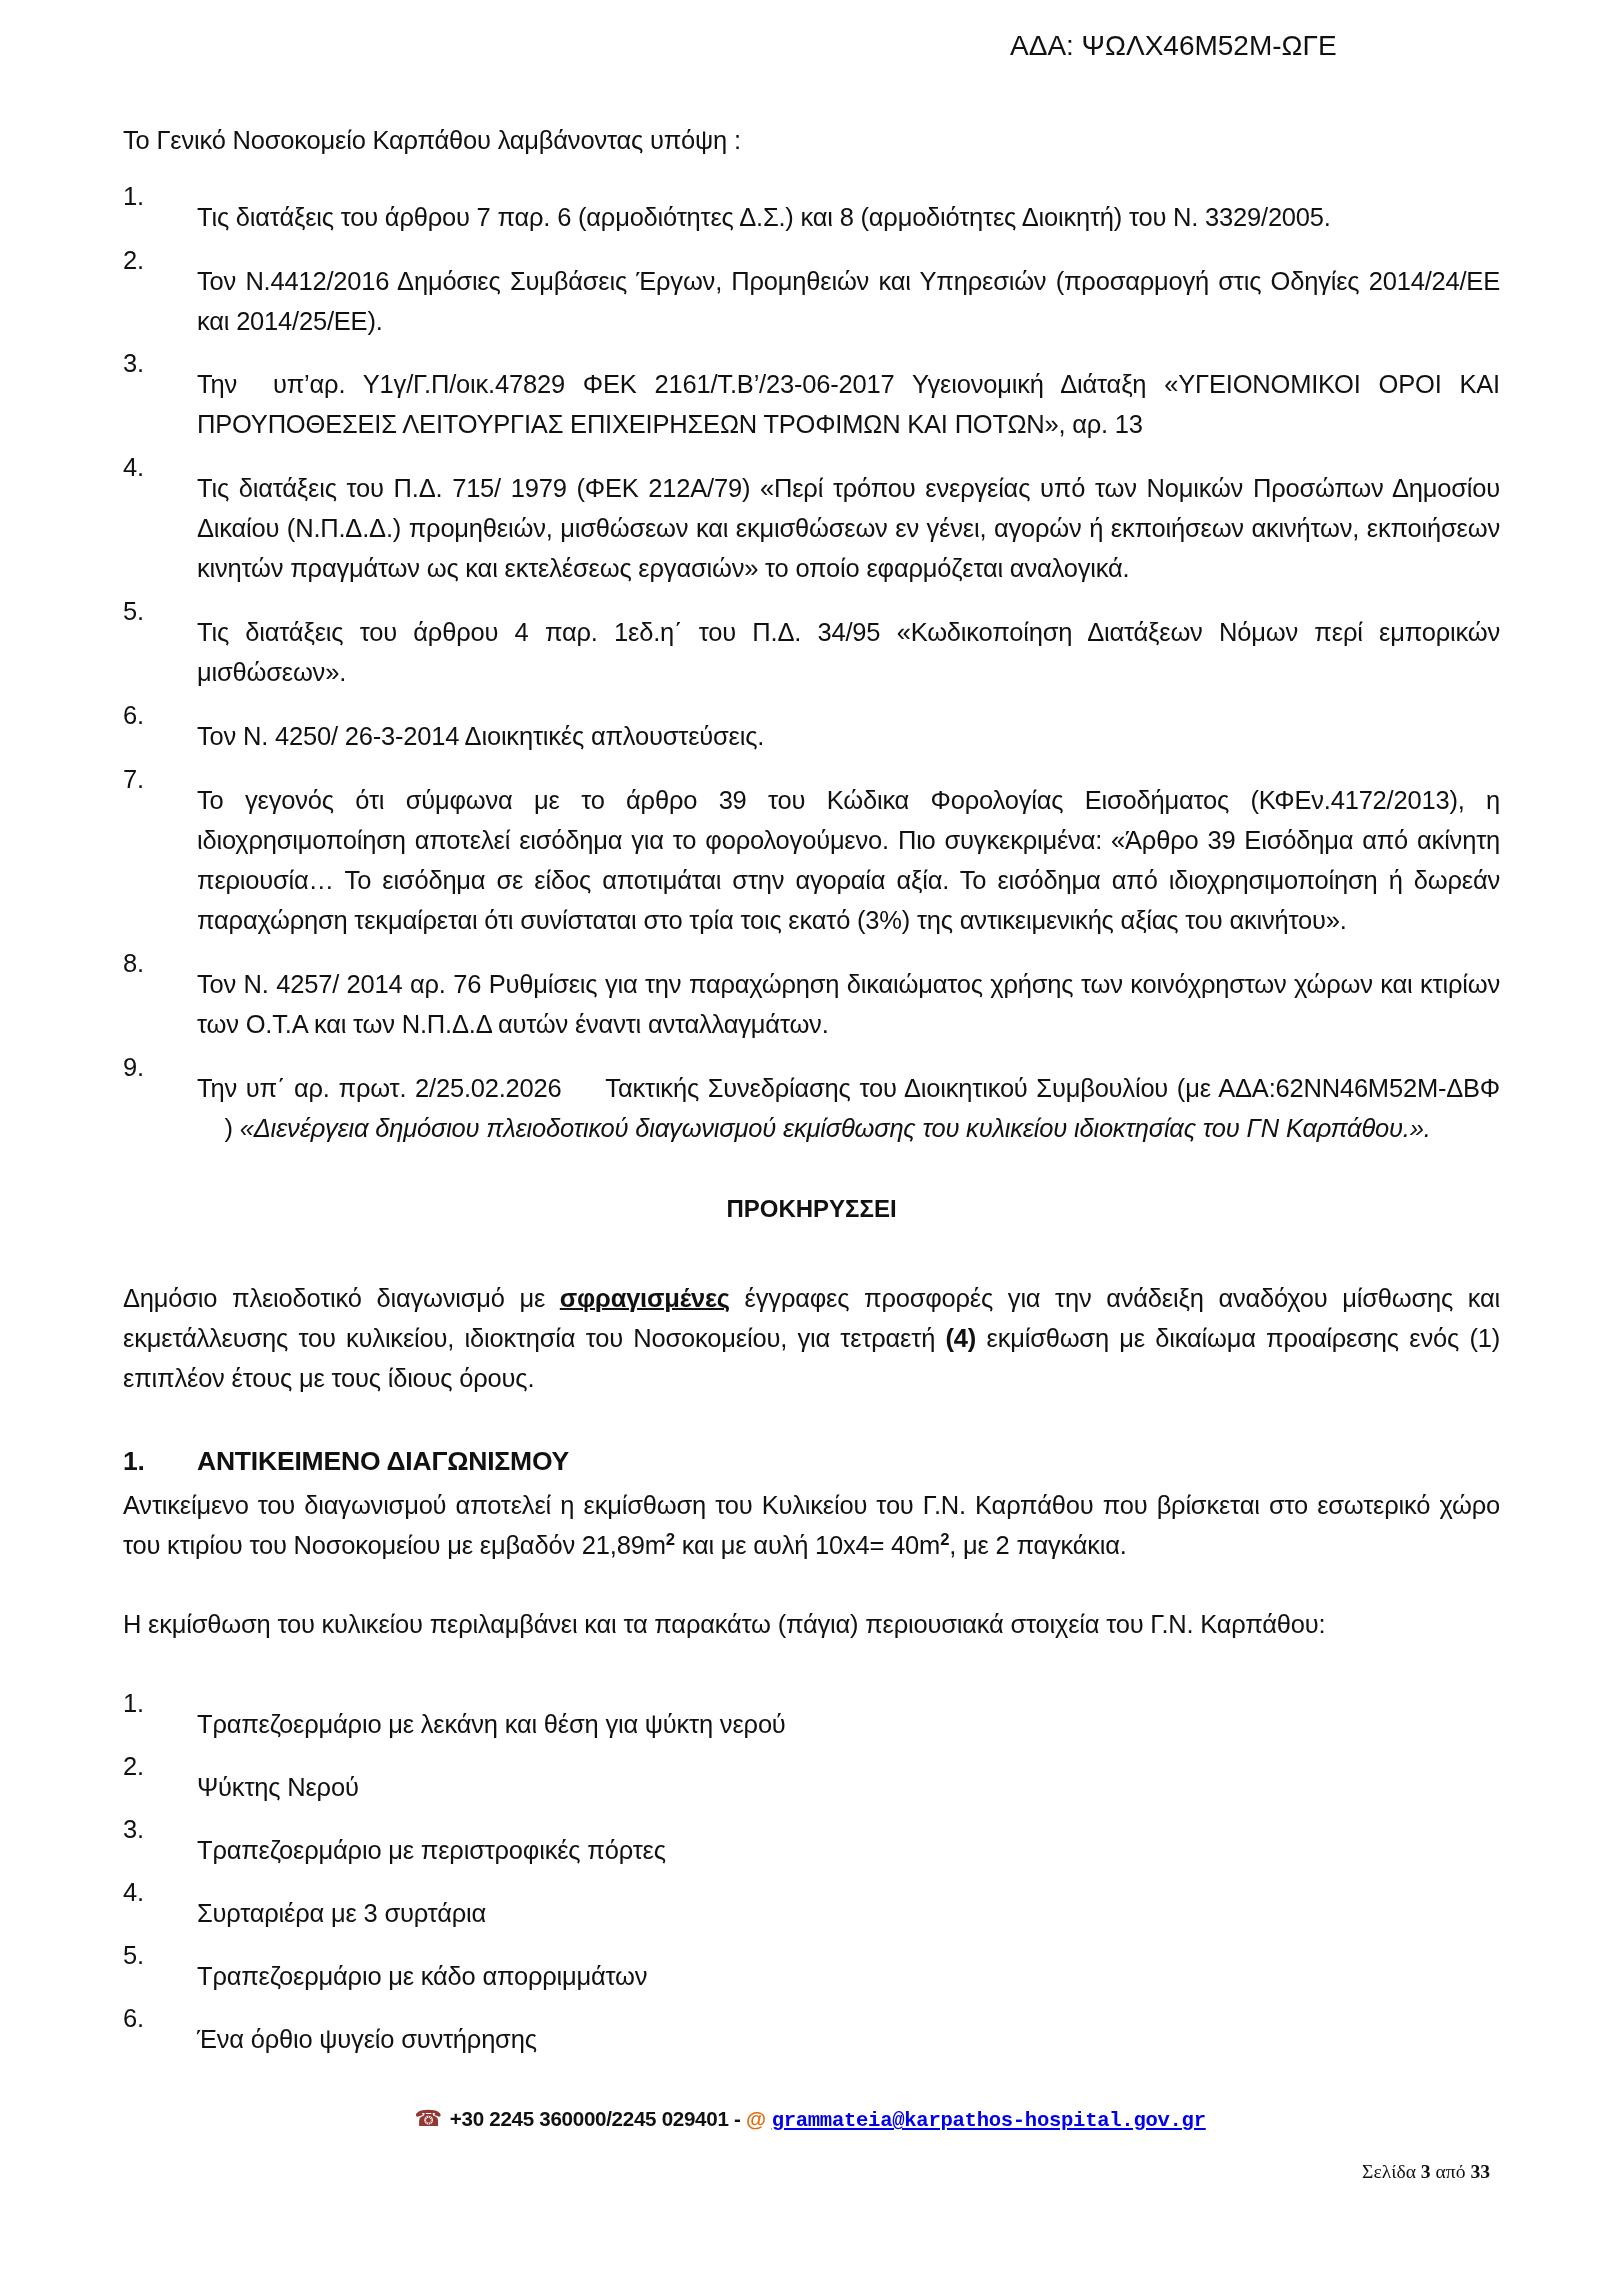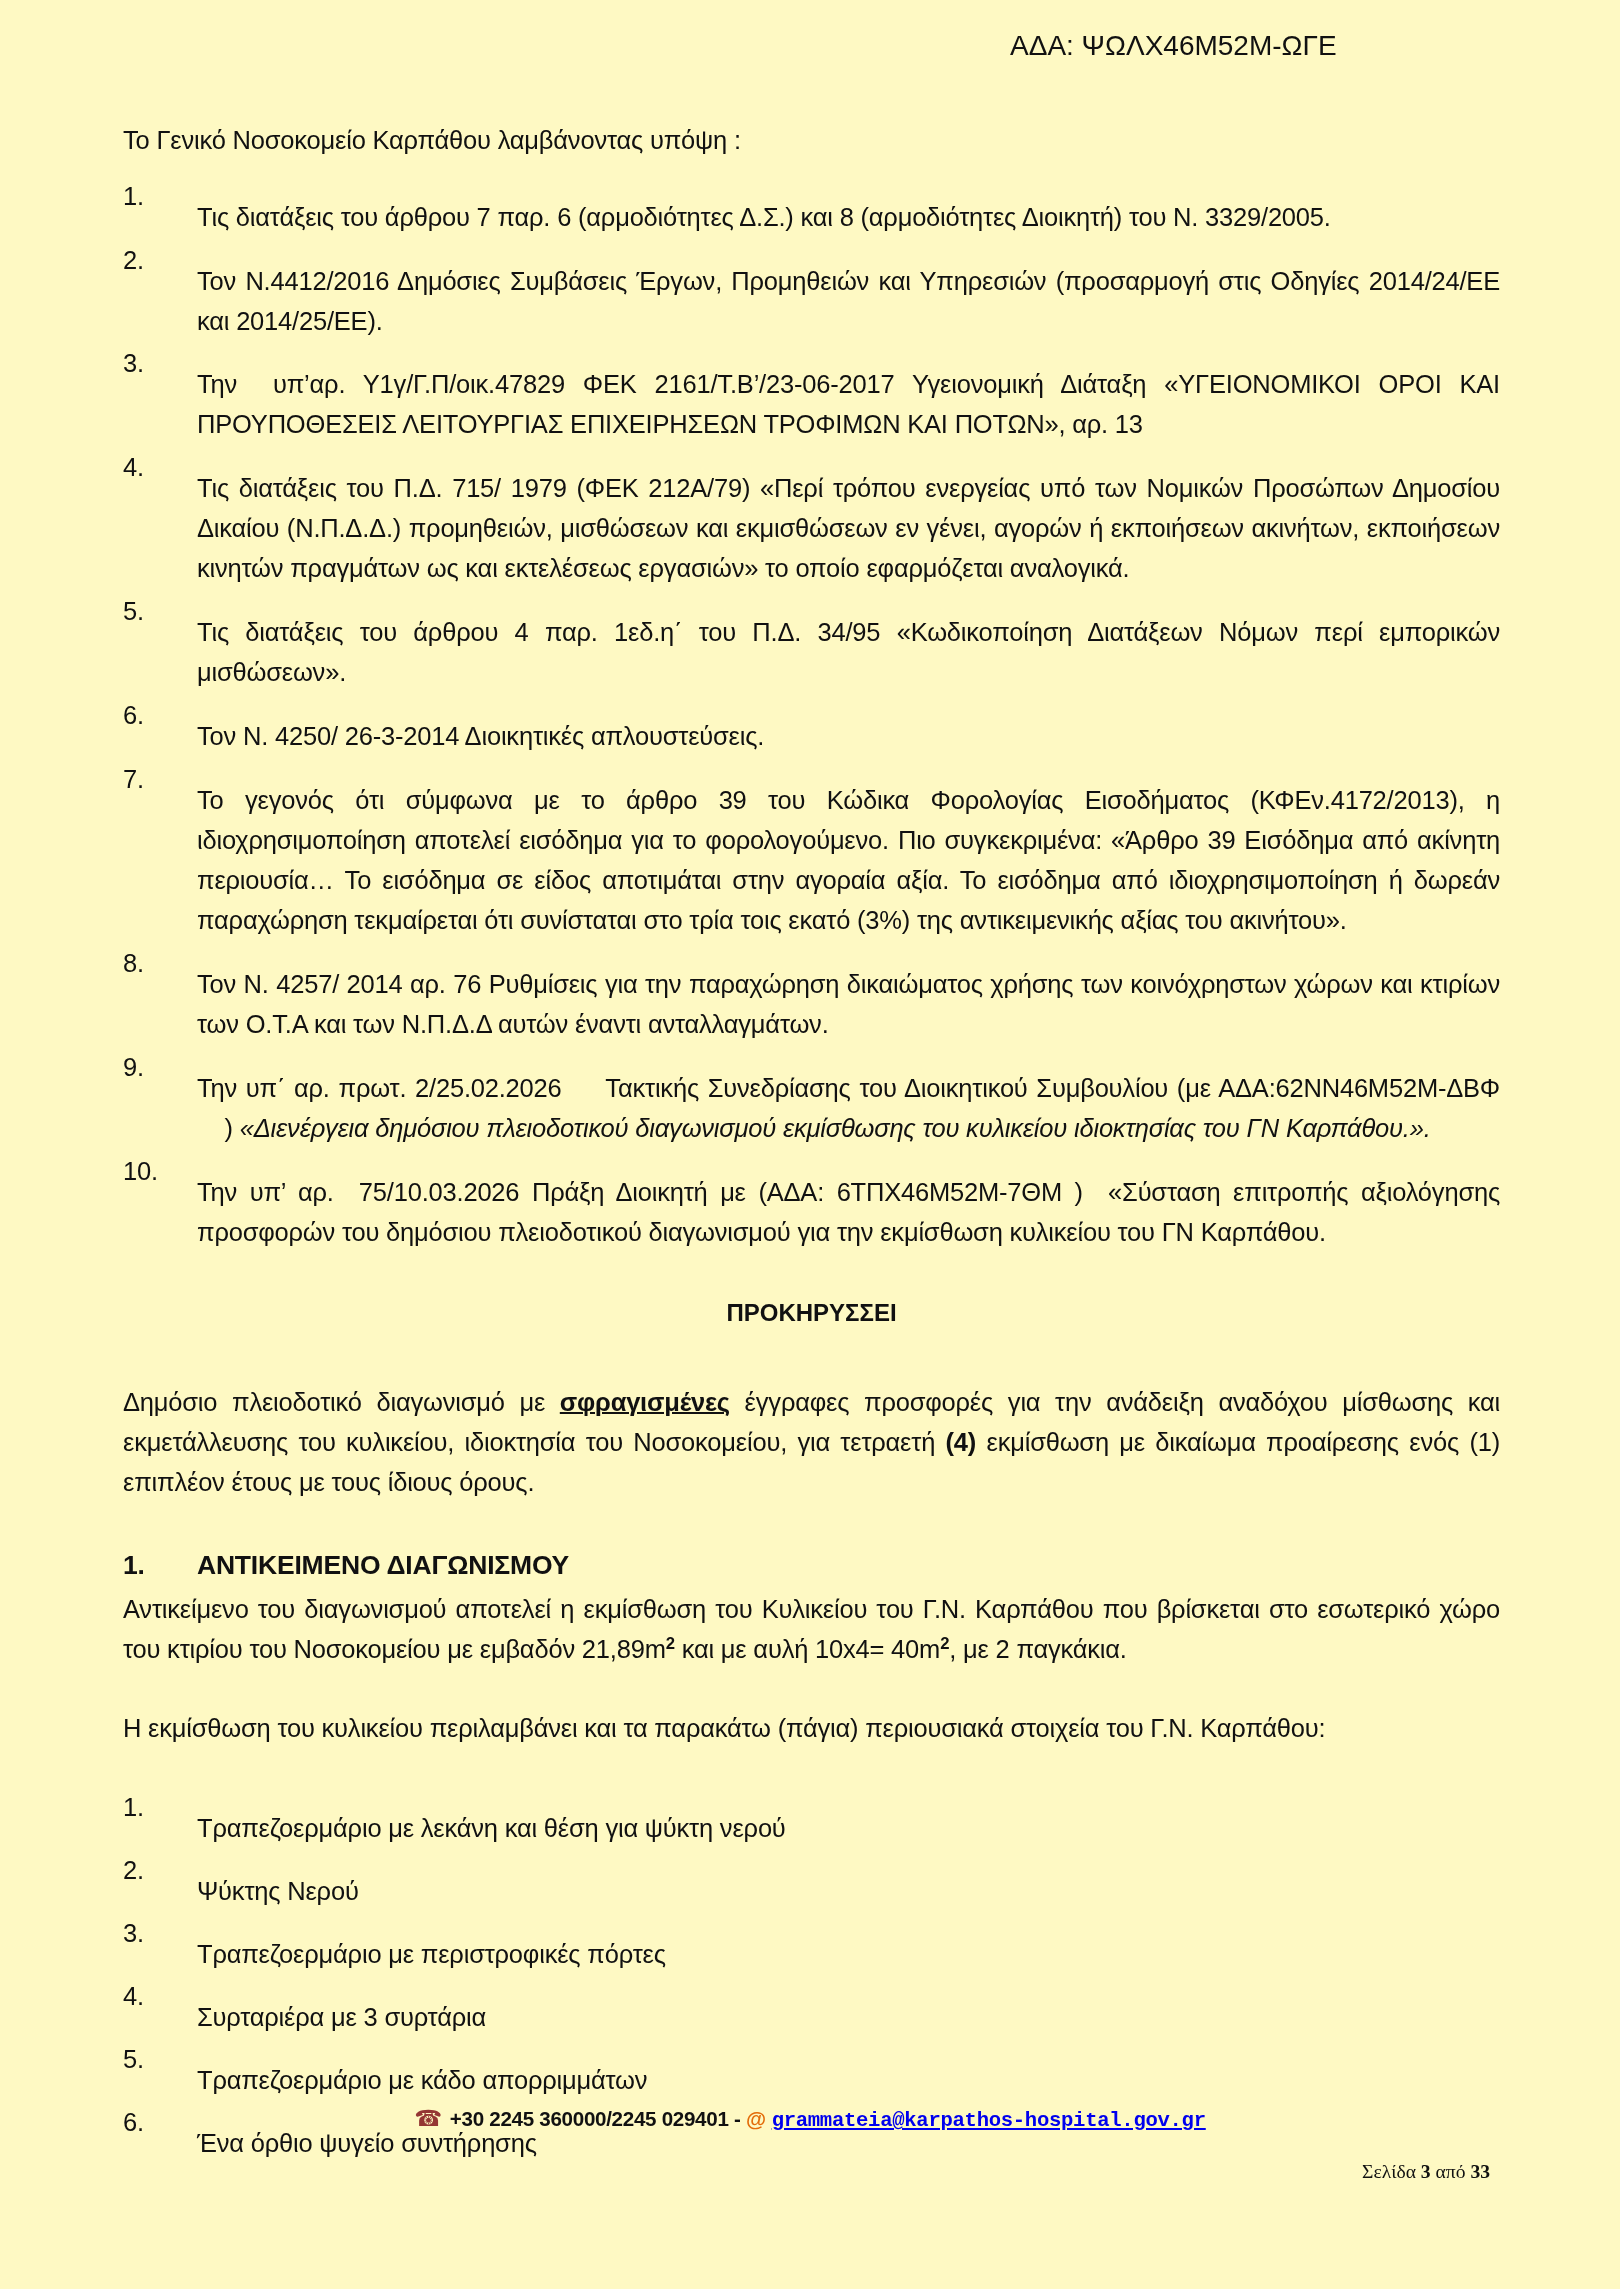--- a/index.html
+++ b/index.html
@@ -1,19 +1,19 @@
 <!DOCTYPE html>
 <html lang="el"><head>
 <meta charset="utf-8">
 <style>
   html,body{margin:0;padding:0;background:#888;}
   .page{
     position:relative;
     width:1620px;height:2290px;
-    background:#fef9c3;
+    background:#ffffff;
     font-family:"Liberation Sans","DejaVu Sans",sans-serif;
     color:#111;
     font-size:25.5px;
     line-height:40px;
     letter-spacing:-0.2px;
     overflow:hidden;
     margin:0 auto;
   }
   .ada{
     position:absolute;top:25.5px;left:1010px;
@@ -99,24 +99,20 @@
         <div class="li-text">Το γεγονός ότι σύμφωνα με το άρθρο 39 του Κώδικα Φορολογίας Εισοδήματος (ΚΦΕν.4172/2013), η ιδιοχρησιμοποίηση αποτελεί εισόδημα για το φορολογούμενο. Πιο συγκεκριμένα: «Άρθρο 39 Εισόδημα από ακίνητη περιουσία… Το εισόδημα σε είδος αποτιμάται στην αγοραία αξία. Το εισόδημα από ιδιοχρησιμοποίηση ή δωρεάν παραχώρηση τεκμαίρεται ότι συνίσταται στο τρία τοις εκατό (3%) της αντικειμενικής αξίας του ακινήτου».</div>
       </div>
       <div class="li">
         <span class="li-num">8.</span>
         <div class="li-text">Τον Ν. 4257/ 2014 αρ. 76 Ρυθμίσεις για την παραχώρηση δικαιώματος χρήσης των κοινόχρηστων χώρων και κτιρίων των Ο.Τ.Α και των Ν.Π.Δ.Δ αυτών έναντι ανταλλαγμάτων.</div>
       </div>
       <div class="li">
         <span class="li-num">9.</span>
         <div class="li-text"><span>Την υπ΄ αρ. πρωτ. 2/25.02.2026 &nbsp;&nbsp;&nbsp;&nbsp;Τακτικής Συνεδρίασης του Διοικητικού Συμβουλίου (με ΑΔΑ:62ΝΝ46Μ52Μ-ΔΒΦ &nbsp;&nbsp;&nbsp;&nbsp;) </span><span class="italic">«Διενέργεια δημόσιου πλειοδοτικού διαγωνισμού εκμίσθωσης του κυλικείου ιδιοκτησίας του ΓΝ Καρπάθου.».</span></div>
       </div>
-      <div class="li">
-        <span class="li-num">10.</span>
-        <div class="li-text">Την υπ’ αρ. &nbsp;75/10.03.2026 Πράξη Διοικητή με (ΑΔΑ: 6ΤΠΧ46Μ52Μ-7ΘΜ ) &nbsp;«Σύσταση επιτροπής αξιολόγησης προσφορών του δημόσιου πλειοδοτικού διαγωνισμού για την εκμίσθωση κυλικείου του ΓΝ Καρπάθου.</div>
-      </div>
     </div>
 
     <h2 class="proclaim">ΠΡΟΚΗΡΥΣΣΕΙ</h2>
 
     <p class="para"><span>Δημόσιο πλειοδοτικό διαγωνισμό με </span><span class="bold underline">σφραγισμένες</span><span> έγγραφες προσφορές για την ανάδειξη αναδόχου μίσθωσης και εκμετάλλευσης του κυλικείου, ιδιοκτησία του Νοσοκομείου, για τετραετή </span><span class="bold">(4)</span><span> εκμίσθωση με δικαίωμα προαίρεσης ενός (1) επιπλέον έτους με τους ίδιους όρους.</span></p>
 
     <div class="section-heading">
       <span class="num">1.</span>
       <span>ΑΝΤΙΚΕΙΜΕΝΟ ΔΙΑΓΩΝΙΣΜΟΥ</span>
     </div>

